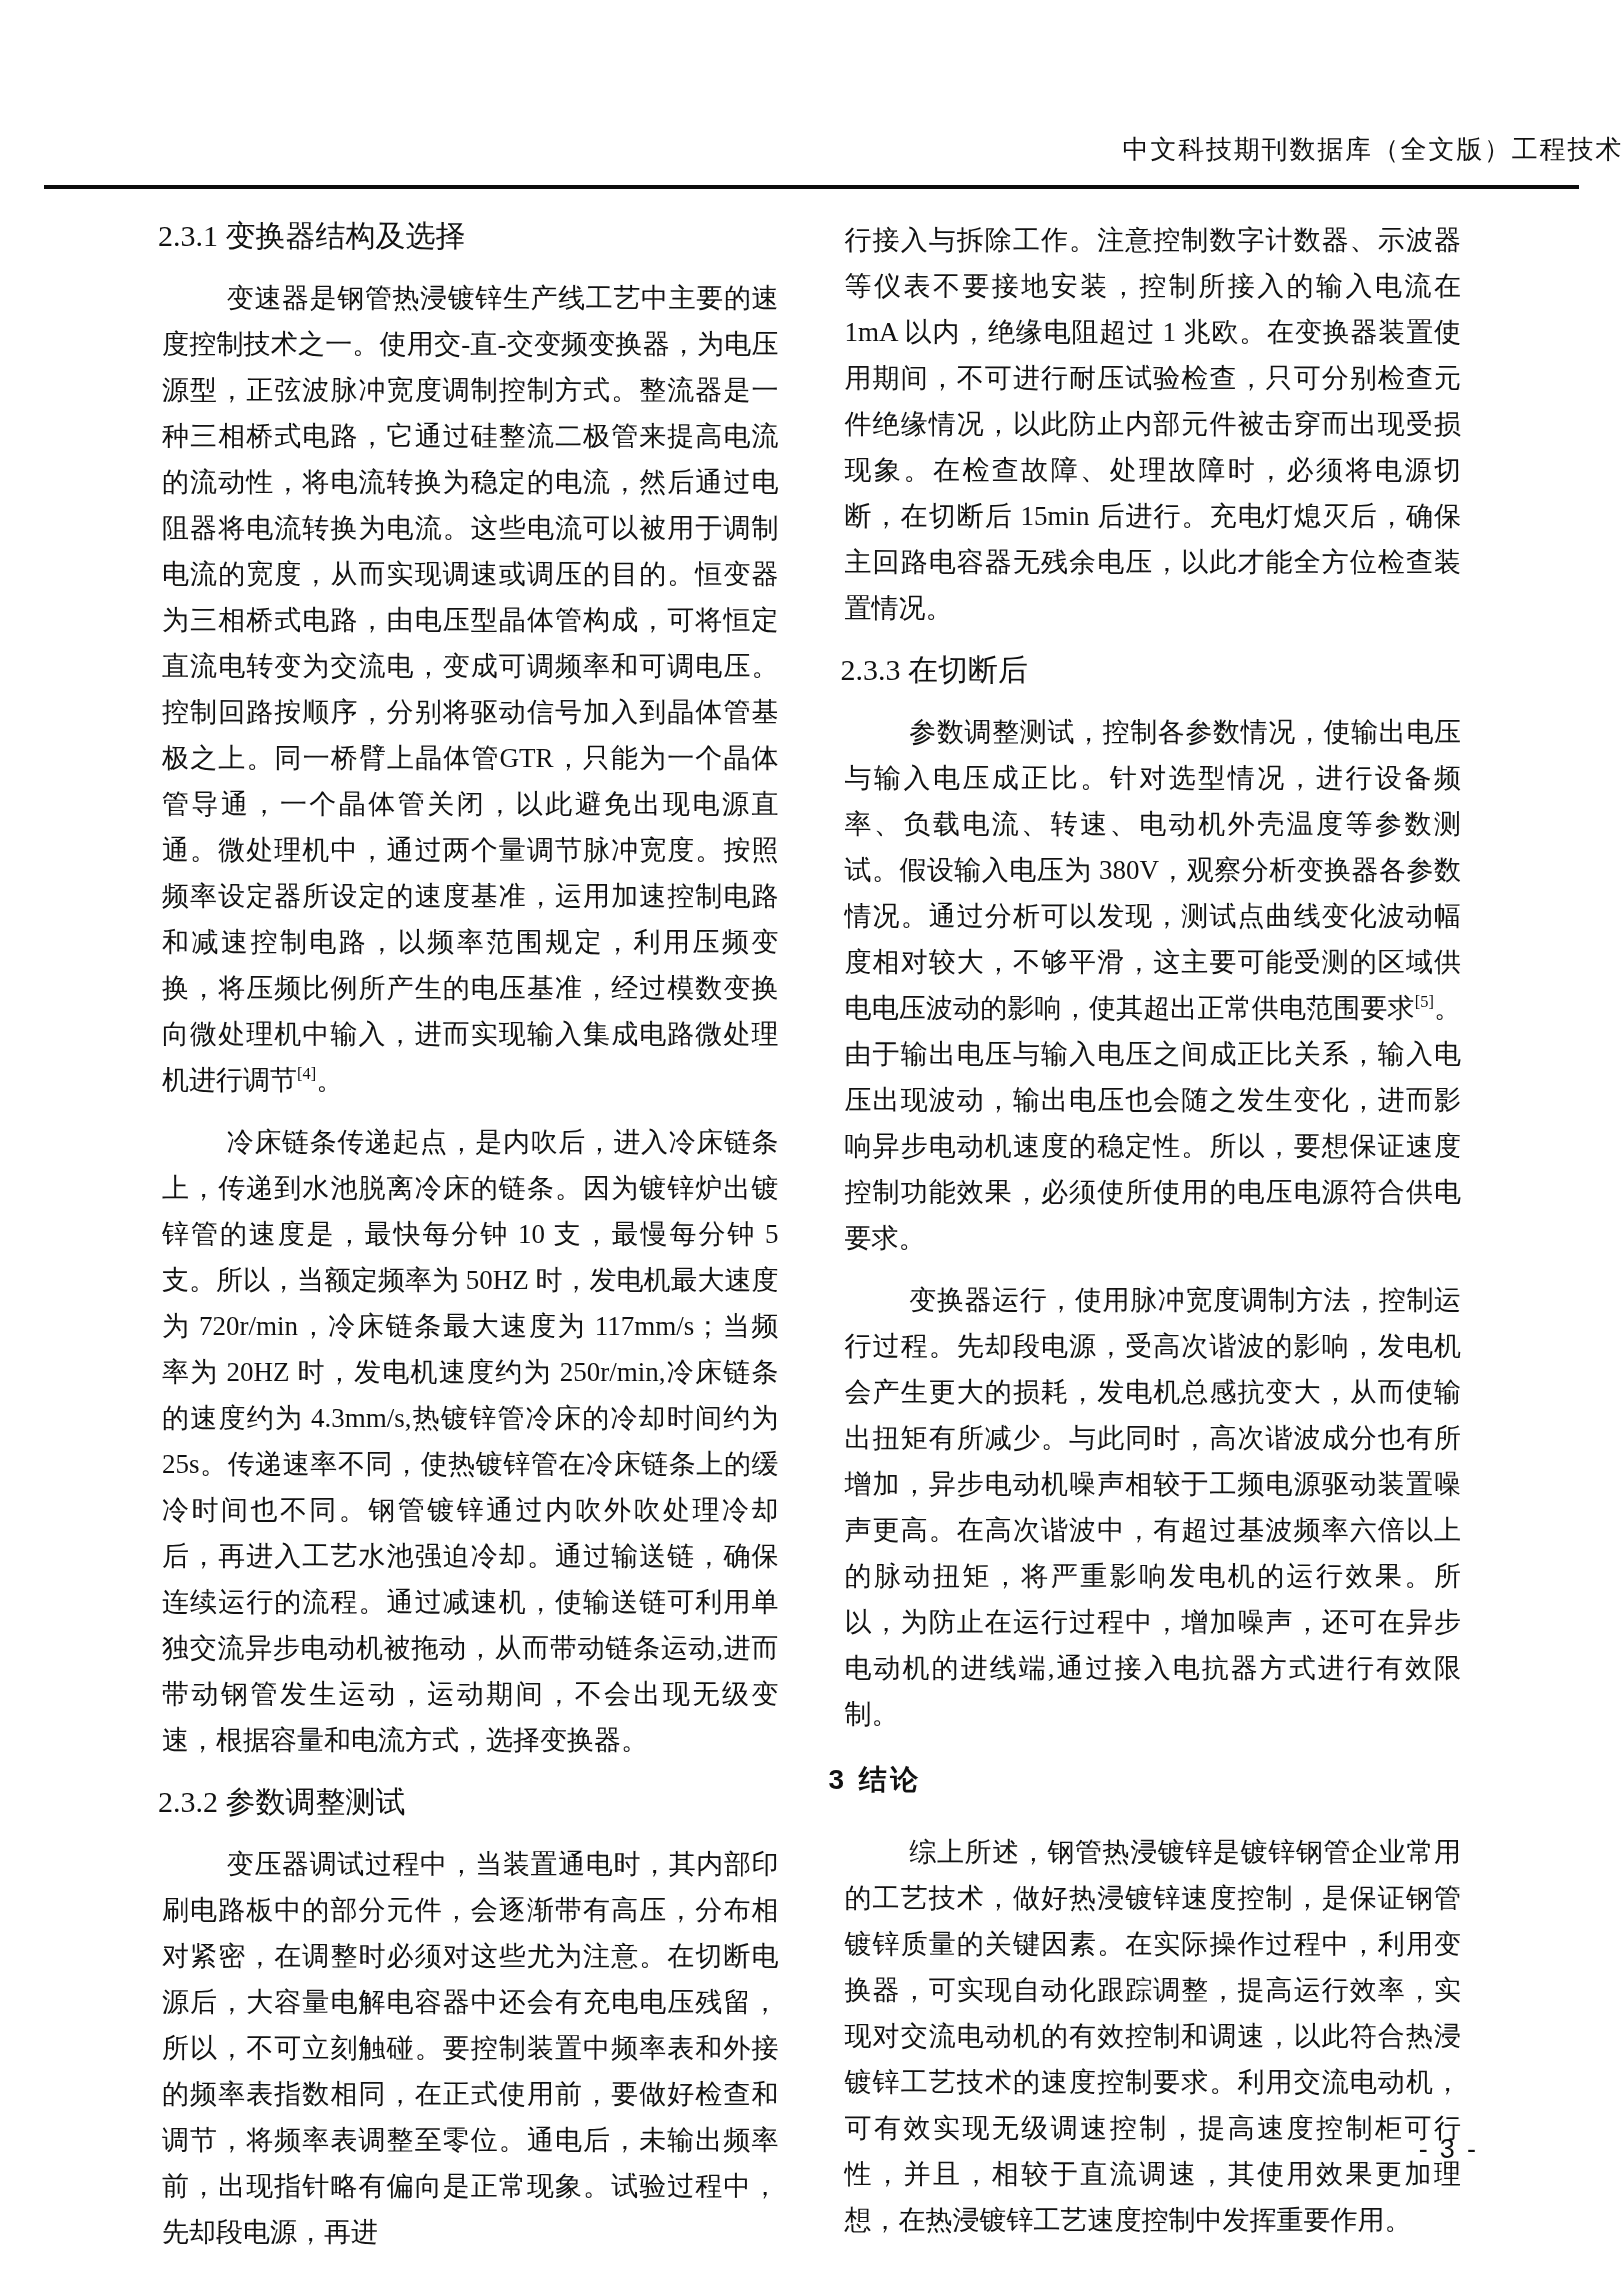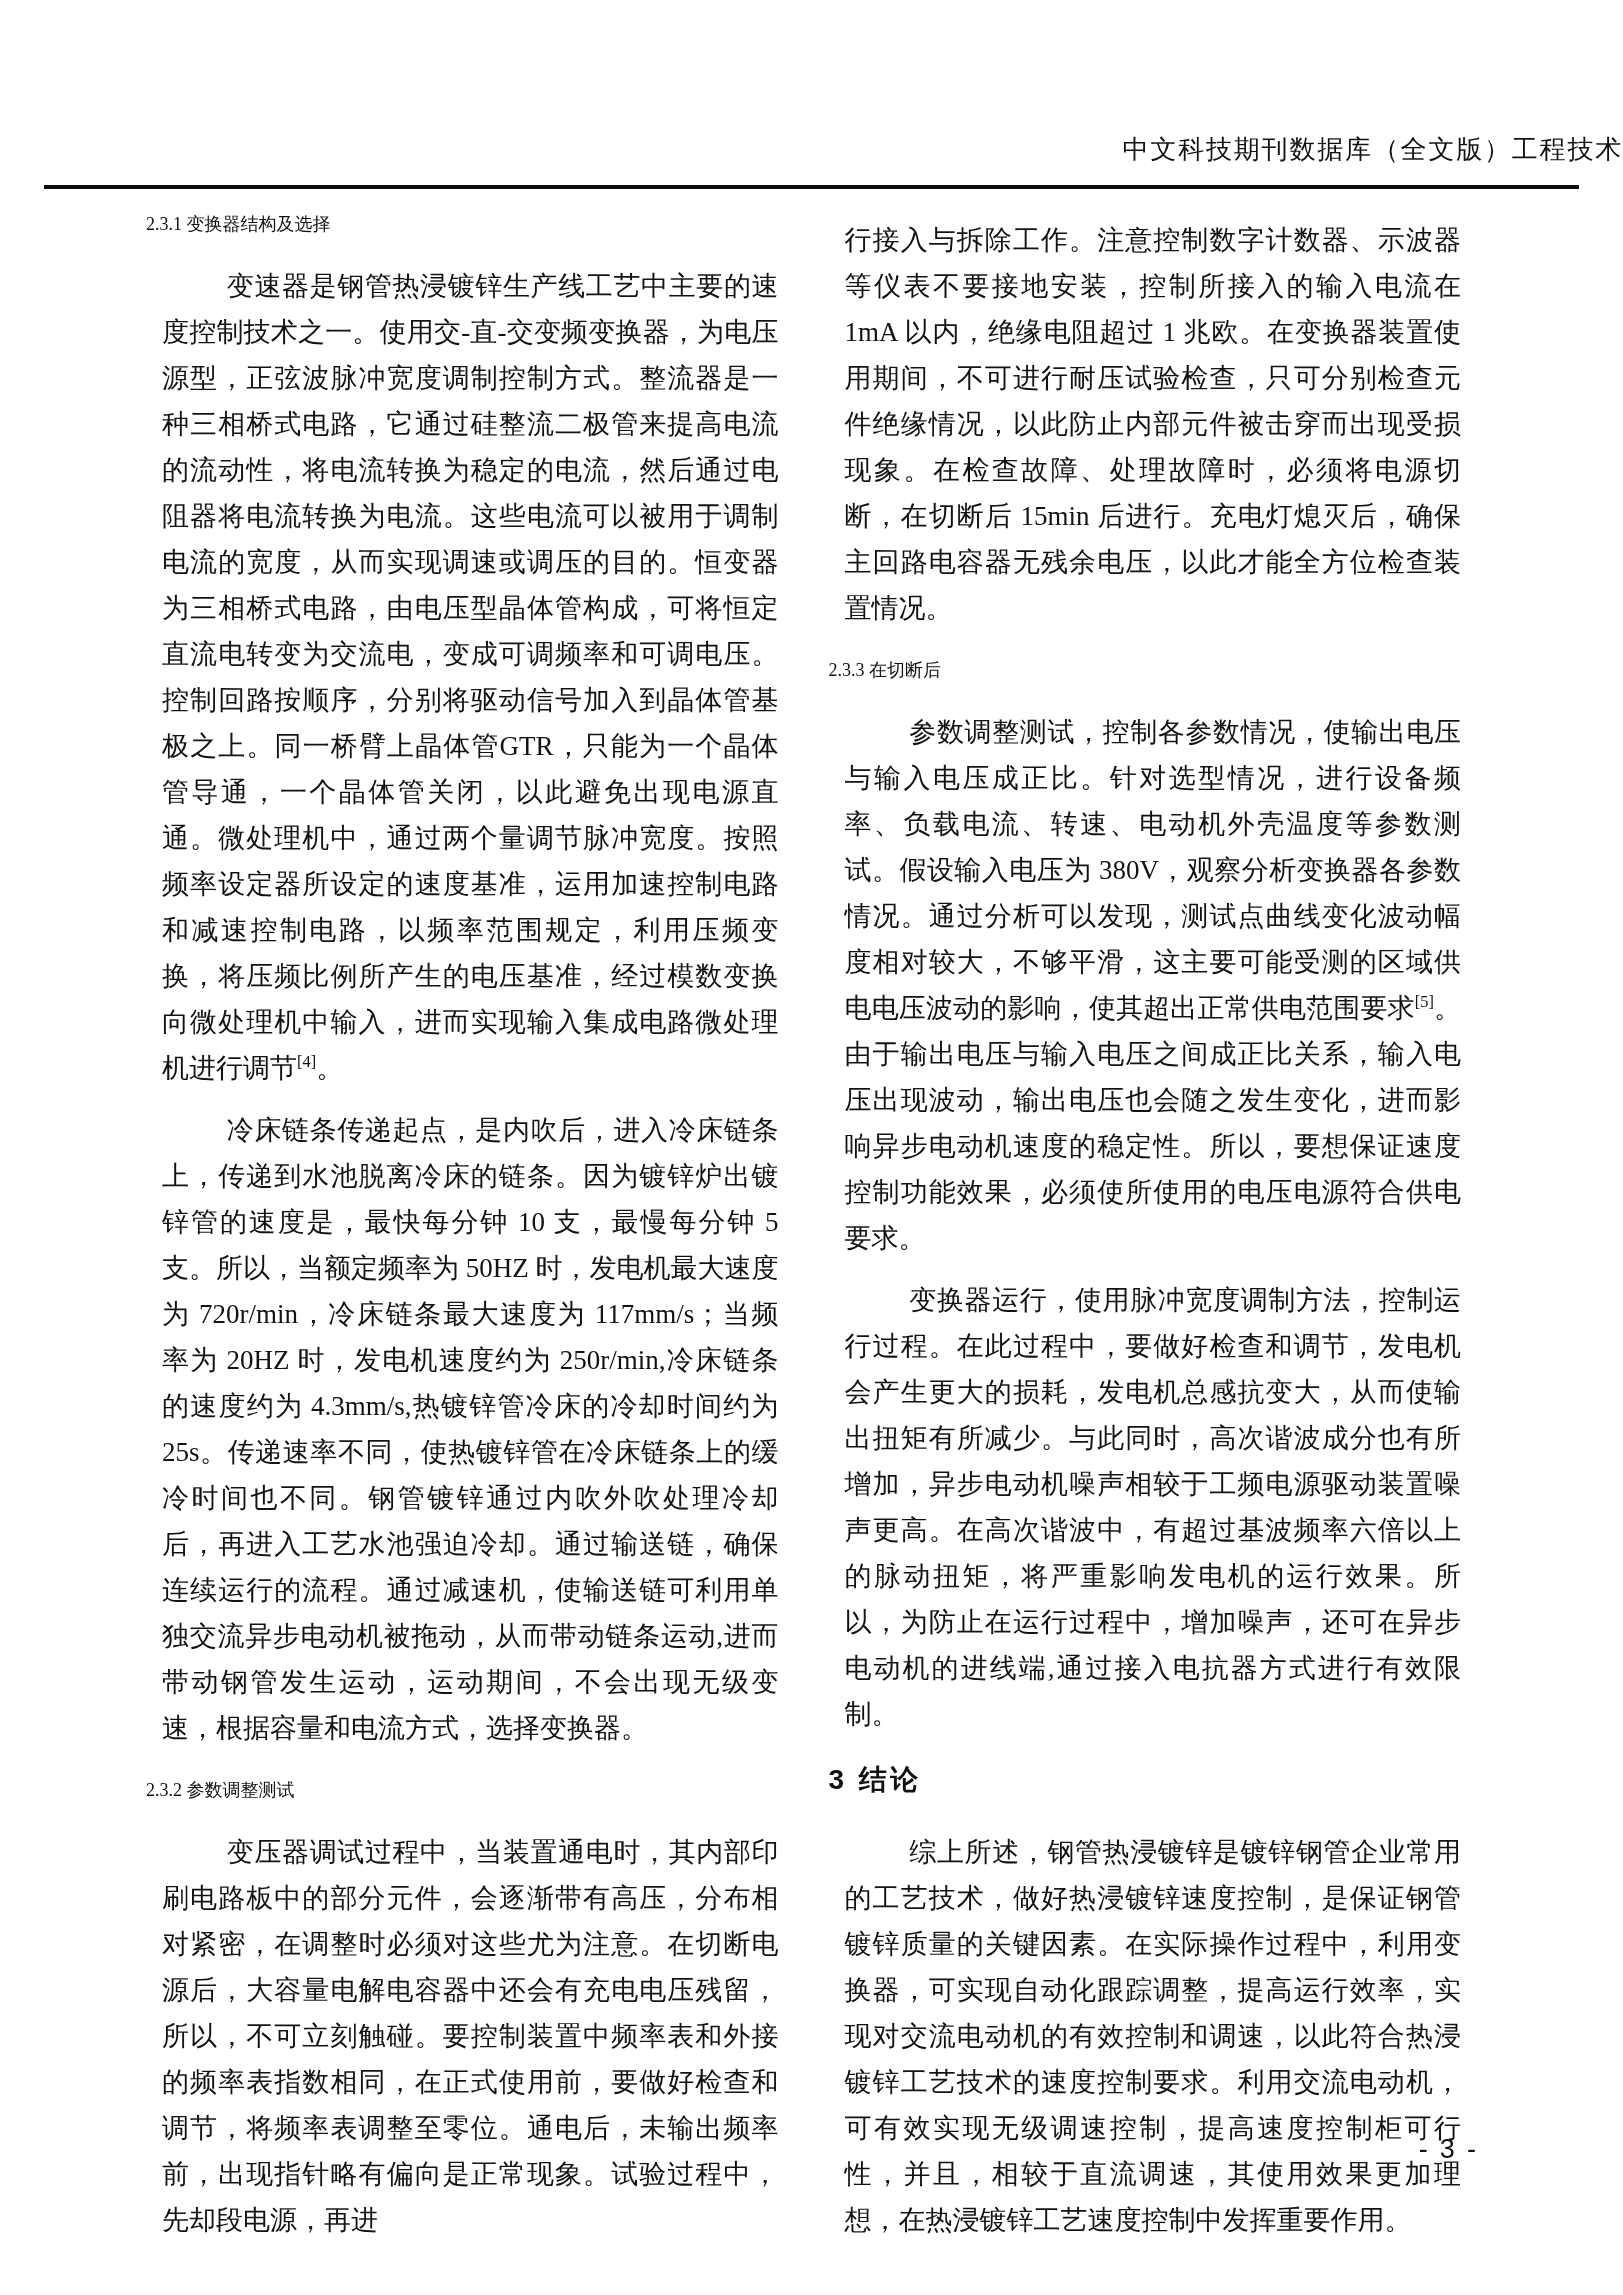--- a/index.html
+++ b/index.html
@@ -41,22 +41,22 @@
   .col {
     width: 649px;
     font-size: 27px;
     line-height: 46px;
     text-align: justify;
     text-justify: inter-character;
   }
   .para { margin: 16px; }
   .indent { text-indent: 2.4em; }
   .h-sub {
-    margin: 0;
-    font-size: 18px;
+    margin: 12px;
+    font-size: 30px;
     font-weight: normal;
     line-height: 46px;
   }
   .h-main {
     margin: 16.4px 0 21.6px 0;
     font-size: 28px;
     line-height: 54px;
     font-weight: bold;
     font-family: "Liberation Sans", "DejaVu Sans", sans-serif;
     letter-spacing: 3.5px;
@@ -100,21 +100,21 @@
       <p class="para indent">变压器调试过程中，当装置通电时，其内部印刷电路板中的部分元件，会逐渐带有高压，分布相对紧密，在调整时必须对这些尤为注意。在切断电源后，大容量电解电容器中还会有充电电压残留，所以，不可立刻触碰。要控制装置中频率表和外接的频率表指数相同，在正式使用前，要做好检查和调节，将频率表调整至零位。通电后，未输出频率前，出现指针略有偏向是正常现象。试验过程中，先却段电源，再进</p>
     </div>
 
     <div class="col">
       <p class="para">行接入与拆除工作。注意控制数字计数器、示波器等仪表不要接地安装，控制所接入的输入电流在 1mA 以内，绝缘电阻超过 1 兆欧。在变换器装置使用期间，不可进行耐压试验检查，只可分别检查元件绝缘情况，以此防止内部元件被击穿而出现受损现象。在检查故障、处理故障时，必须将电源切断，在切断后 15min 后进行。充电灯熄灭后，确保主回路电容器无残余电压，以此才能全方位检查装置情况。</p>
 
       <p class="h-sub">2.3.3 在切断后</p>
 
       <p class="para indent"><span>参数调整测试，控制各参数情况，使输出电压与输入电压成正比。针对选型情况，进行设备频率、负载电流、转速、电动机外壳温度等参数测试。假设输入电压为 380V，观察分析变换器各参数情况。通过分析可以发现，测试点曲线变化波动幅度相对较大，不够平滑，这主要可能受测的区域供电电压波动的影响，使其超出正常供电范围要求</span><sup class="ref">[5]</sup><span>。由于输出电压与输入电压之间成正比关系，输入电压出现波动，输出电压也会随之发生变化，进而影响异步电动机速度的稳定性。所以，要想保证速度控制功能效果，必须使所使用的电压电源符合供电要求。</span></p>
 
-      <p class="para indent">变换器运行，使用脉冲宽度调制方法，控制运行过程。在此过程中，要做好检查和调节，发电机会产生更大的损耗，发电机总感抗变大，从而使输出扭矩有所减少。与此同时，高次谐波成分也有所增加，异步电动机噪声相较于工频电源驱动装置噪声更高。在高次谐波中，有超过基波频率六倍以上的脉动扭矩，将严重影响发电机的运行效果。所以，为防止在运行过程中，增加噪声，还可在异步电动机的进线端,通过接入电抗器方式进行有效限制。</p>
+      <p class="para indent">变换器运行，使用脉冲宽度调制方法，控制运行过程。先却段电源，受高次谐波的影响，发电机会产生更大的损耗，发电机总感抗变大，从而使输出扭矩有所减少。与此同时，高次谐波成分也有所增加，异步电动机噪声相较于工频电源驱动装置噪声更高。在高次谐波中，有超过基波频率六倍以上的脉动扭矩，将严重影响发电机的运行效果。所以，为防止在运行过程中，增加噪声，还可在异步电动机的进线端,通过接入电抗器方式进行有效限制。</p>
 
       <h2 class="h-main">3 结论</h2>
 
       <p class="para indent">综上所述，钢管热浸镀锌是镀锌钢管企业常用的工艺技术，做好热浸镀锌速度控制，是保证钢管镀锌质量的关键因素。在实际操作过程中，利用变换器，可实现自动化跟踪调整，提高运行效率，实现对交流电动机的有效控制和调速，以此符合热浸镀锌工艺技术的速度控制要求。利用交流电动机，可有效实现无级调速控制，提高速度控制柜可行性，并且，相较于直流调速，其使用效果更加理想，在热浸镀锌工艺速度控制中发挥重要作用。</p>
     </div>
 
   </div>
 
   <div class="page-number">- 3 -</div>
 

